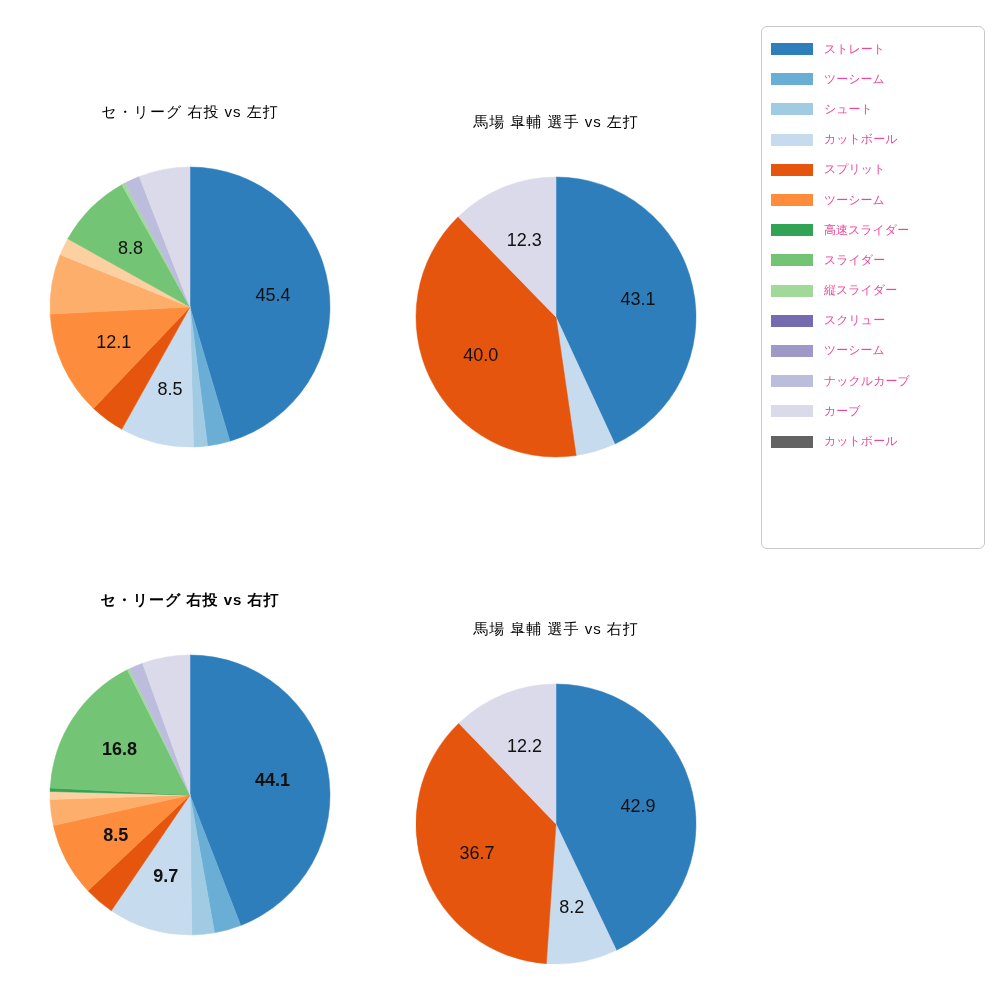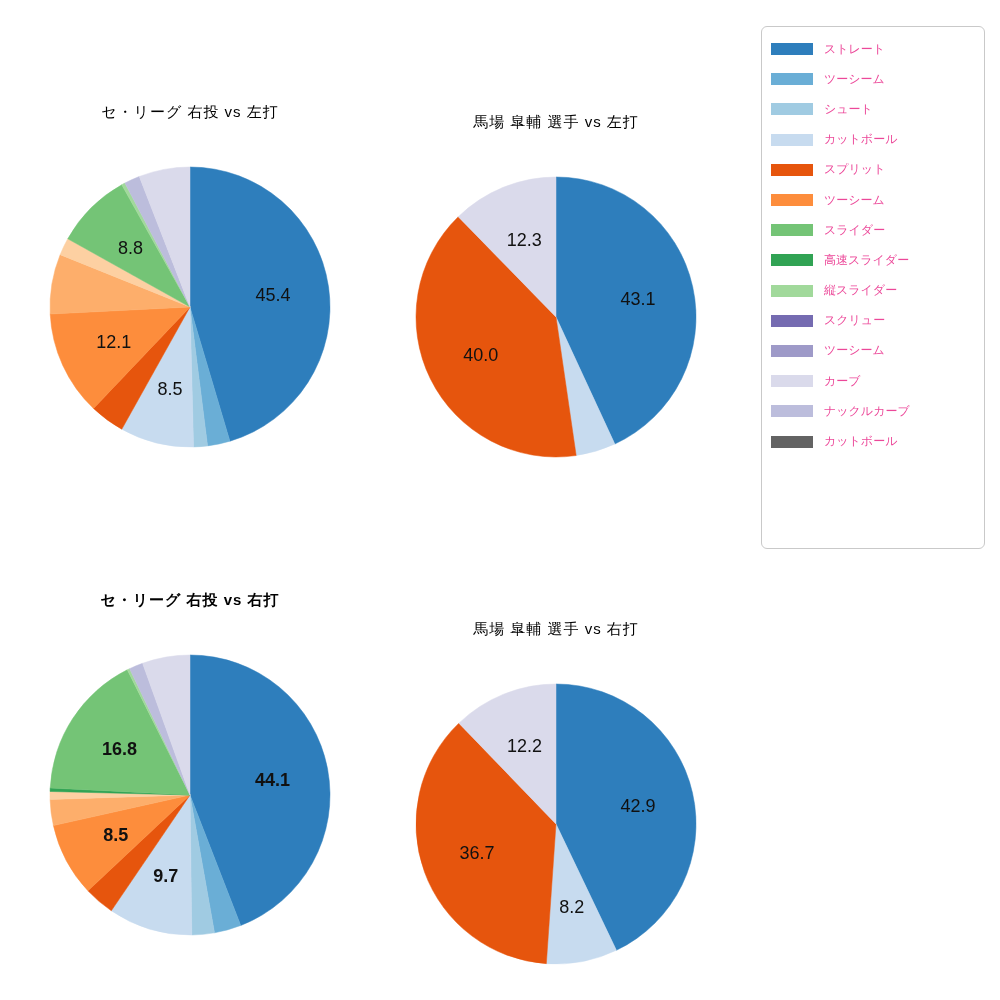--- a/index.html
+++ b/index.html
@@ -118,46 +118,46 @@
       </div>
       <div class="legend-row">
         <span class="swatch" style="background: rgb(230, 85, 13);"></span>
         <span class="legend-label">スプリット</span>
       </div>
       <div class="legend-row">
         <span class="swatch" style="background: rgb(253, 141, 60);"></span>
         <span class="legend-label">ツーシーム</span>
       </div>
       <div class="legend-row">
+        <span class="swatch" style="background: rgb(49, 163, 84);"></span>
+        <span class="legend-label">高速スライダー</span>
+      </div>
+      <div class="legend-row">
         <span class="swatch" style="background: rgb(116, 196, 118);"></span>
         <span class="legend-label">スライダー</span>
-      </div>
-      <div class="legend-row">
-        <span class="swatch" style="background: rgb(49, 163, 84);"></span>
-        <span class="legend-label">高速スライダー</span>
       </div>
       <div class="legend-row">
         <span class="swatch" style="background: rgb(161, 217, 155);"></span>
         <span class="legend-label">縦スライダー</span>
       </div>
       <div class="legend-row">
         <span class="swatch" style="background: rgb(117, 107, 177);"></span>
         <span class="legend-label">スクリュー</span>
       </div>
       <div class="legend-row">
         <span class="swatch" style="background: rgb(158, 154, 200);"></span>
         <span class="legend-label">ツーシーム</span>
       </div>
       <div class="legend-row">
+        <span class="swatch" style="background: rgb(188, 189, 220);"></span>
+        <span class="legend-label">ナックルカーブ</span>
+      </div>
+      <div class="legend-row">
         <span class="swatch" style="background: rgb(218, 218, 235);"></span>
         <span class="legend-label">カーブ</span>
-      </div>
-      <div class="legend-row">
-        <span class="swatch" style="background: rgb(188, 189, 220);"></span>
-        <span class="legend-label">ナックルカーブ</span>
       </div>
       <div class="legend-row">
         <span class="swatch" style="background: rgb(99, 99, 99);"></span>
         <span class="legend-label">カットボール</span>
       </div>
     </div>
 
 </div>
 
 </body></html>

